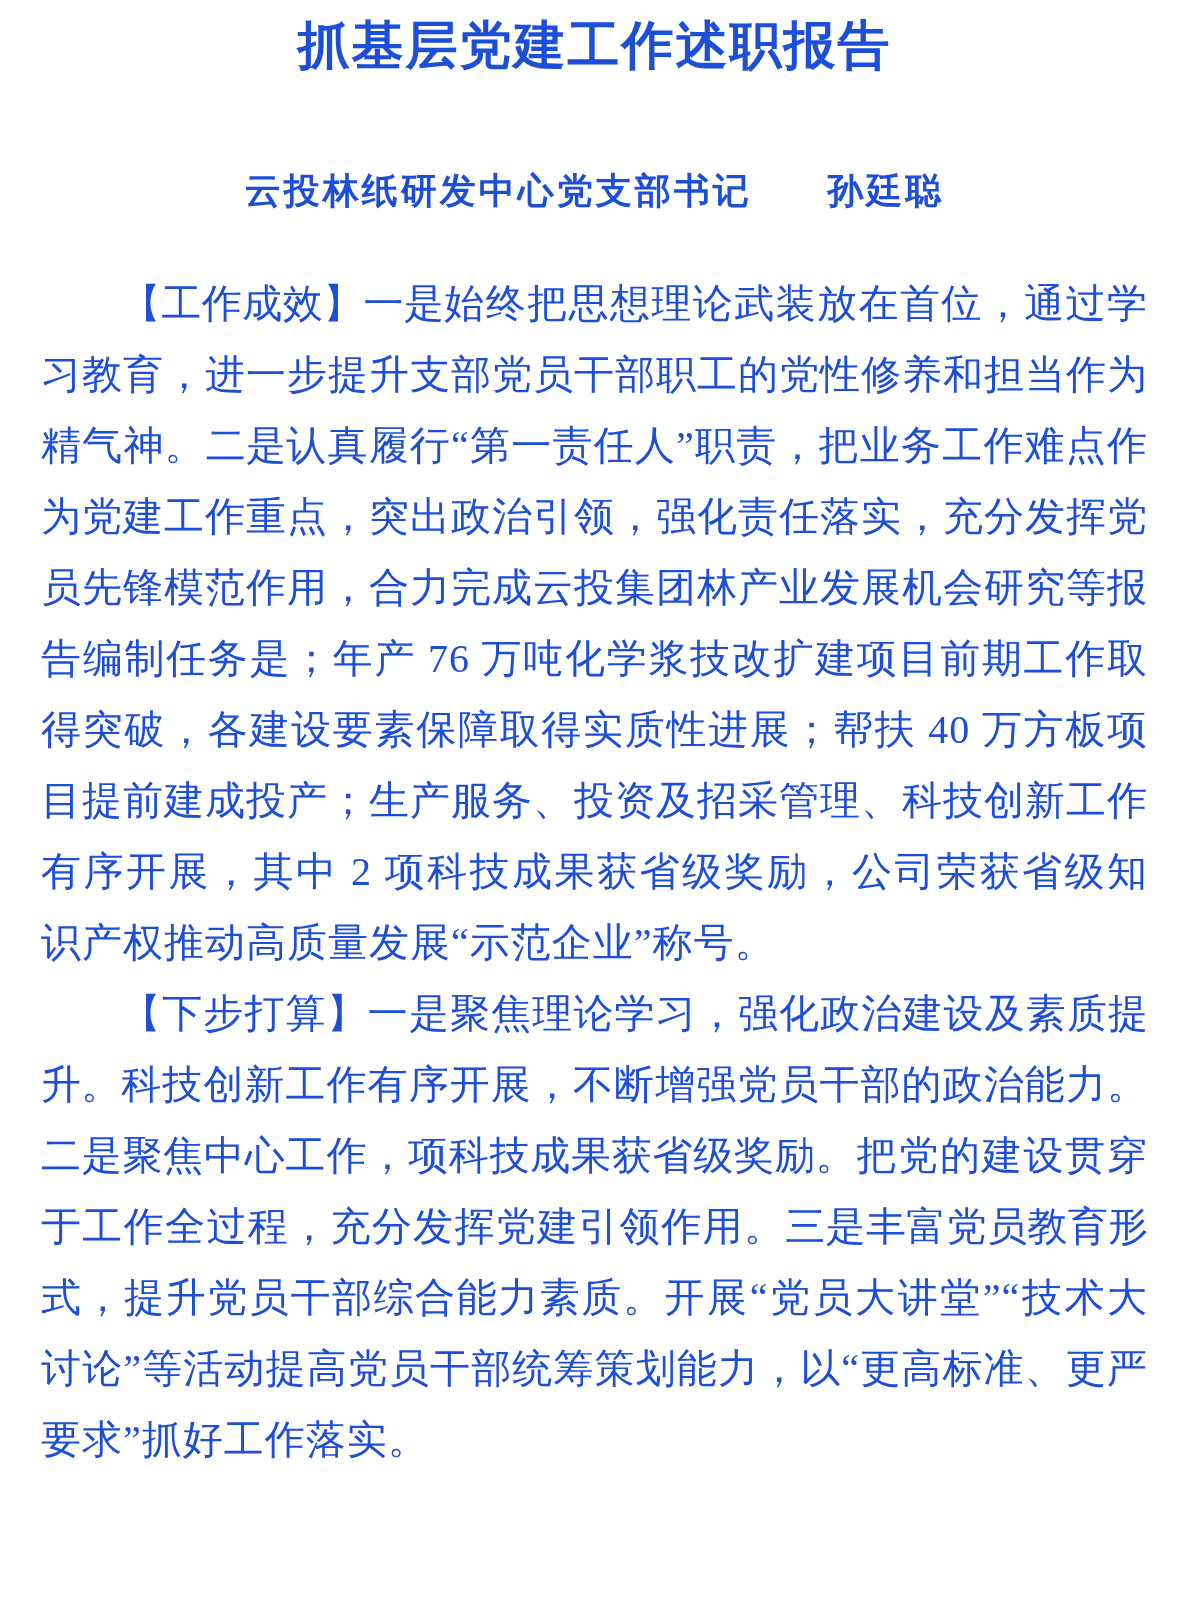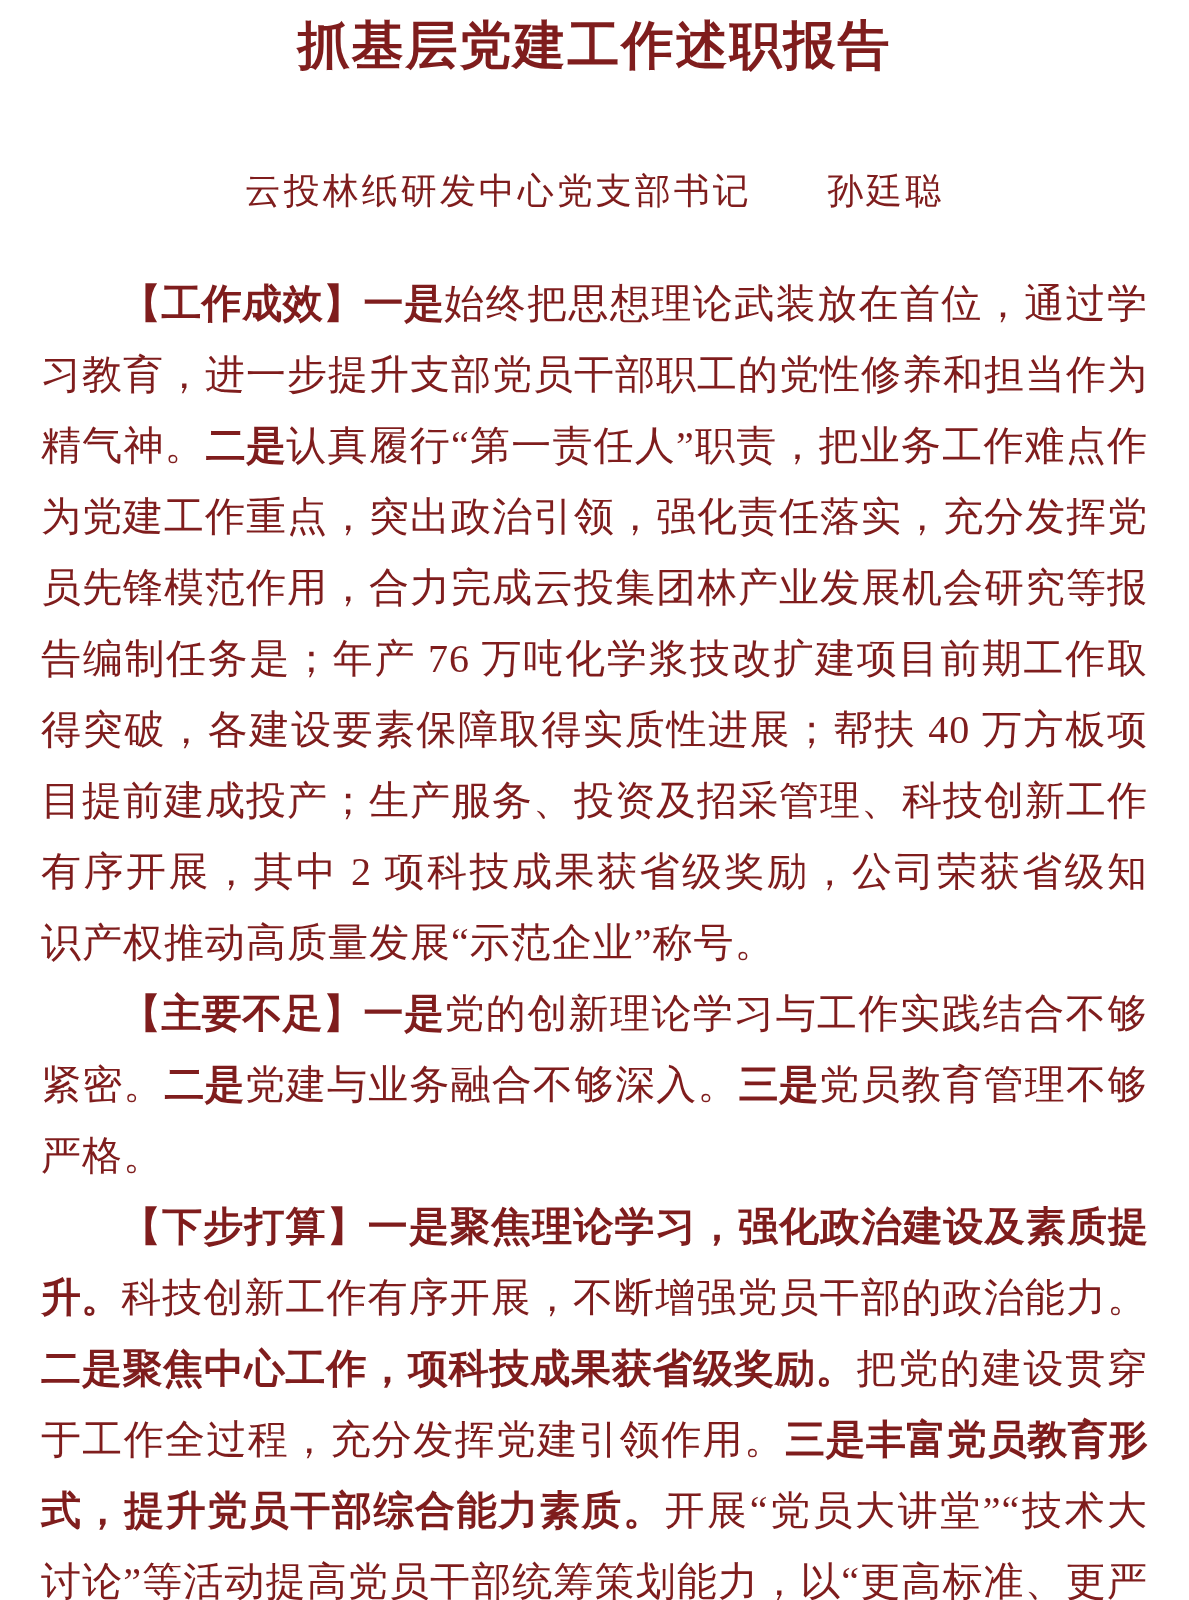--- a/index.html
+++ b/index.html
@@ -6,40 +6,40 @@
     margin: 0;
     padding: 0;
     background: #ffffff;
   }
   .page {
     position: relative;
     width: 1189px;
     height: 1600px;
     margin: 0 auto;
     background: #ffffff;
-    color: #7f1d1d;
+    color: #1d4ed8;
     box-sizing: border-box;
     padding: 6px 41px 0 41px;
     font-family: "Liberation Serif", "DejaVu Serif", serif;
     overflow: hidden;
   }
   .doc-title {
     margin: 6px 0 0 0;
     font-size: 52px;
     line-height: 1.3;
     font-weight: 700;
     text-align: center;
     letter-spacing: 2px;
     font-family: "Liberation Serif", "DejaVu Serif", serif;
   }
   .byline {
     margin-top: 88px;
     font-size: 36px;
     line-height: 1.3;
-    font-weight: 400;
+    font-weight: 700;
     text-align: center;
     letter-spacing: 3px;
   }
   .byline-author {
     margin-left: 2.1em;
   }
   .doc-body {
     margin-top: 54px;
     font-size: 40px;
     line-height: 71px;
@@ -49,31 +49,30 @@
   }
   .para {
     margin: 0;
     padding: 0;
     text-indent: 2em;
   }
   .seg {
     font-weight: 400;
   }
   .seg.bold {
-    font-weight: 700;
+    font-weight: 400;
     font-family: "Liberation Sans", "DejaVu Sans", sans-serif;
     letter-spacing: 0;
   }
 </style>
 </head>
 <body>
 
 <div class="page">
   <h1 class="doc-title">抓基层党建工作述职报告</h1>
   <div class="byline">
     <span class="byline-position">云投林纸研发中心党支部书记</span><span class="byline-author">孙廷聪</span>
   </div>
   <div class="doc-body">
       <p class="para"><span class="seg bold">【工作成效】一是</span><span class="seg">始终把思想理论武装放在首位，通过学习教育，进一步提升支部党员干部职工的党性修养和担当作为精气神。</span><span class="seg bold">二是</span><span class="seg">认真履行“第一责任人”职责，把业务工作难点作为党建工作重点，突出政治引领，强化责任落实，充分发挥党员先锋模范作用，合力完成云投集团林产业发展机会研究等报告编制任务是；年产 76 万吨化学浆技改扩建项目前期工作取得突破，各建设要素保障取得实质性进展；帮扶 40 万方板项目提前建成投产；生产服务、投资及招采管理、科技创新工作有序开展，其中 2 项科技成果获省级奖励，公司荣获省级知识产权推动高质量发展“示范企业”称号。</span></p>
-      <p class="para"><span class="seg bold">【主要不足】一是</span><span class="seg">党的创新理论学习与工作实践结合不够紧密。</span><span class="seg bold">二是</span><span class="seg">党建与业务融合不够深入。</span><span class="seg bold">三是</span><span class="seg">党员教育管理不够严格。</span></p>
       <p class="para"><span class="seg bold">【下步打算】一是聚焦理论学习，强化政治建设及素质提升。</span><span class="seg">科技创新工作有序开展，不断增强党员干部的政治能力。</span><span class="seg bold">二是聚焦中心工作，项科技成果获省级奖励。</span><span class="seg">把党的建设贯穿于工作全过程，充分发挥党建引领作用。</span><span class="seg bold">三是丰富党员教育形式，提升党员干部综合能力素质。</span><span class="seg">开展“党员大讲堂”“技术大讨论”等活动提高党员干部统筹策划能力，以“更高标准、更严要求”抓好工作落实。</span></p>
     </div>
 </div>
 
 </body></html>

